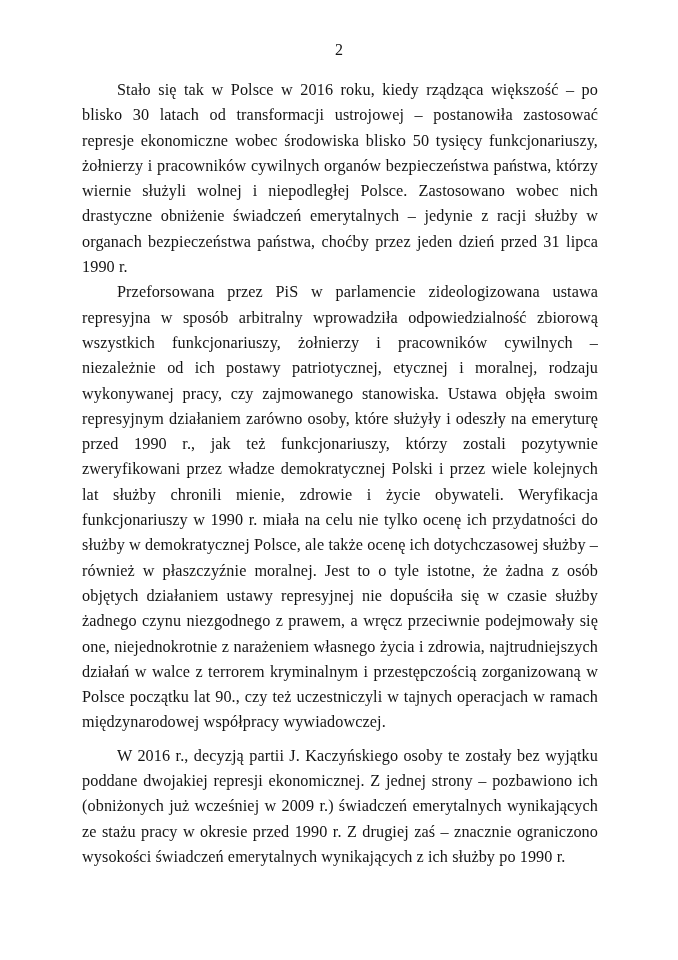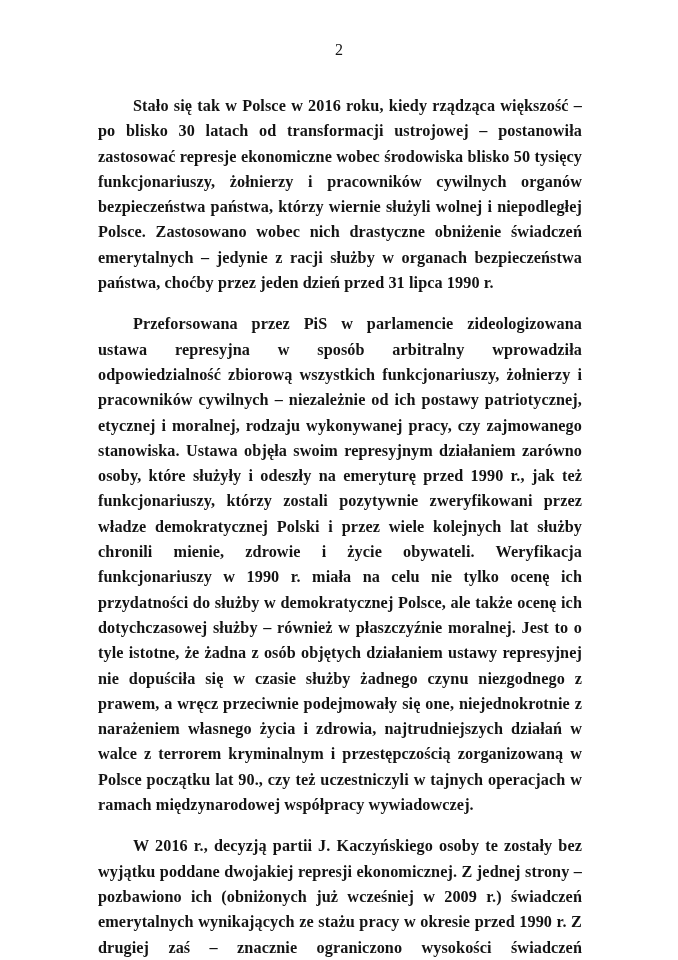--- a/index.html
+++ b/index.html
@@ -29,24 +29,23 @@
     position: absolute;
     top: 78px;
     left: 82px;
     width: 516px;
     text-align: justify;
     font-size: 16.2px;
     line-height: 25.3px;
     letter-spacing: 0.1px;
   }
   .content p {
-    margin: 16px;
+    margin: 0;
     padding: 0;
     text-indent: 35px;
-    font-weight: bold;
   }
   .content p.spaced {
     margin-top: 8px;
   }
 </style>
 </head>
 <body>
 
 <div class="page">
   <div class="page-number">2</div>

